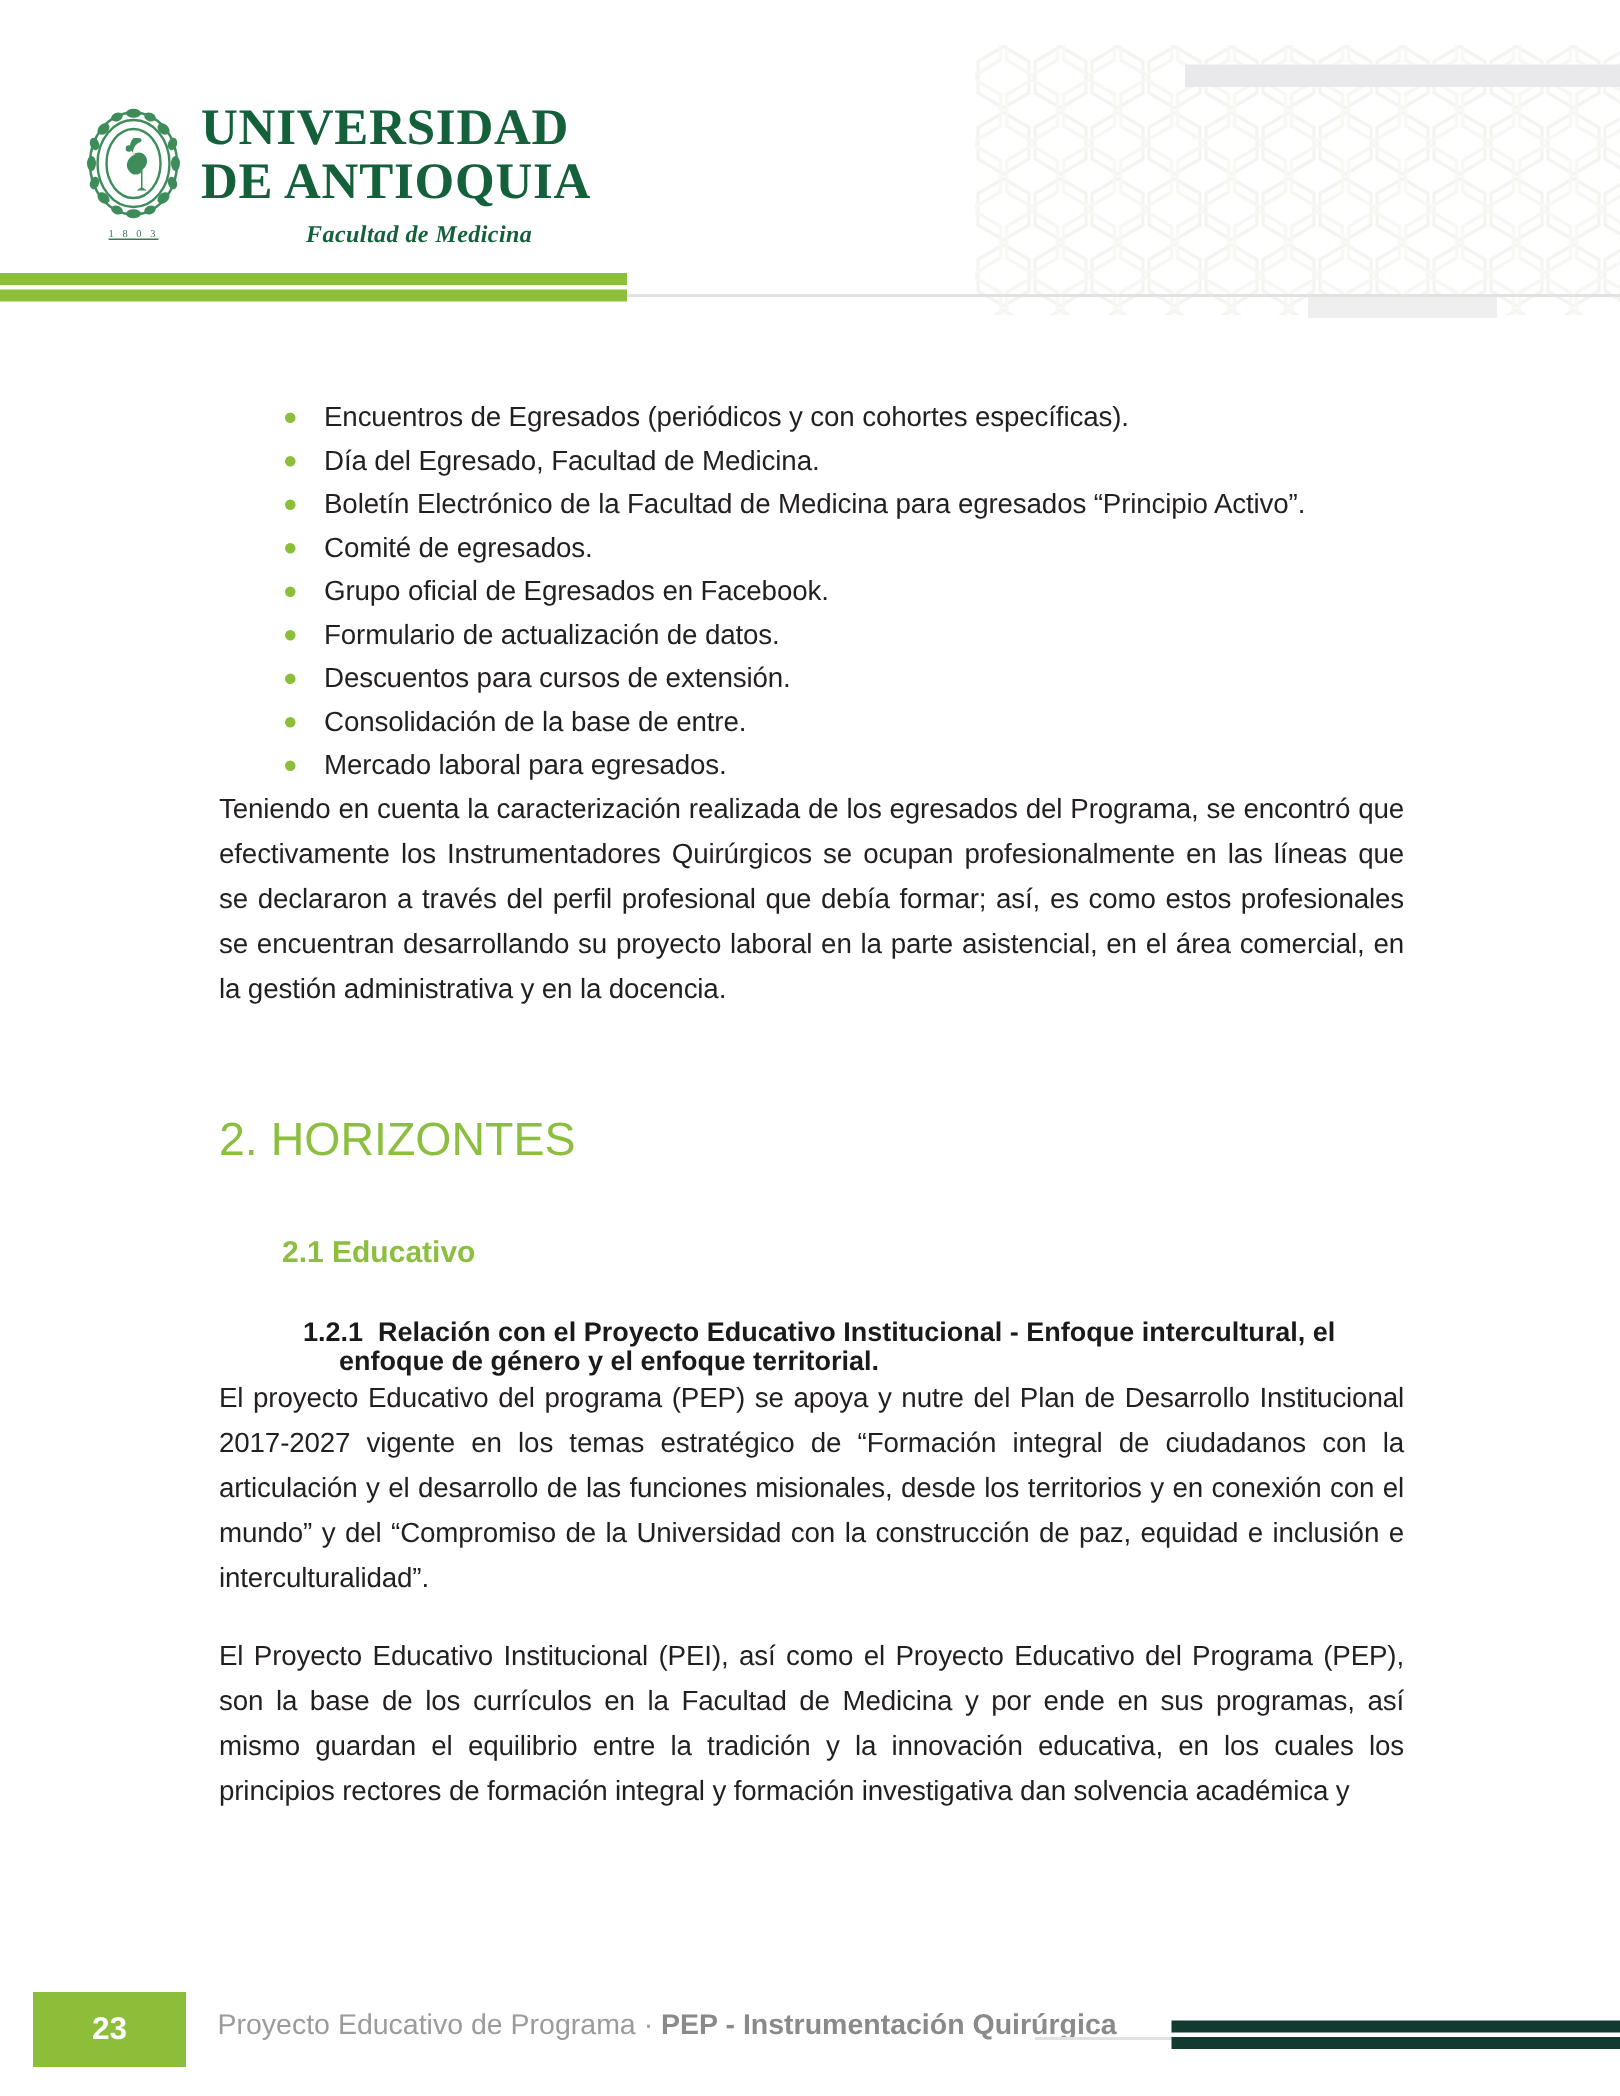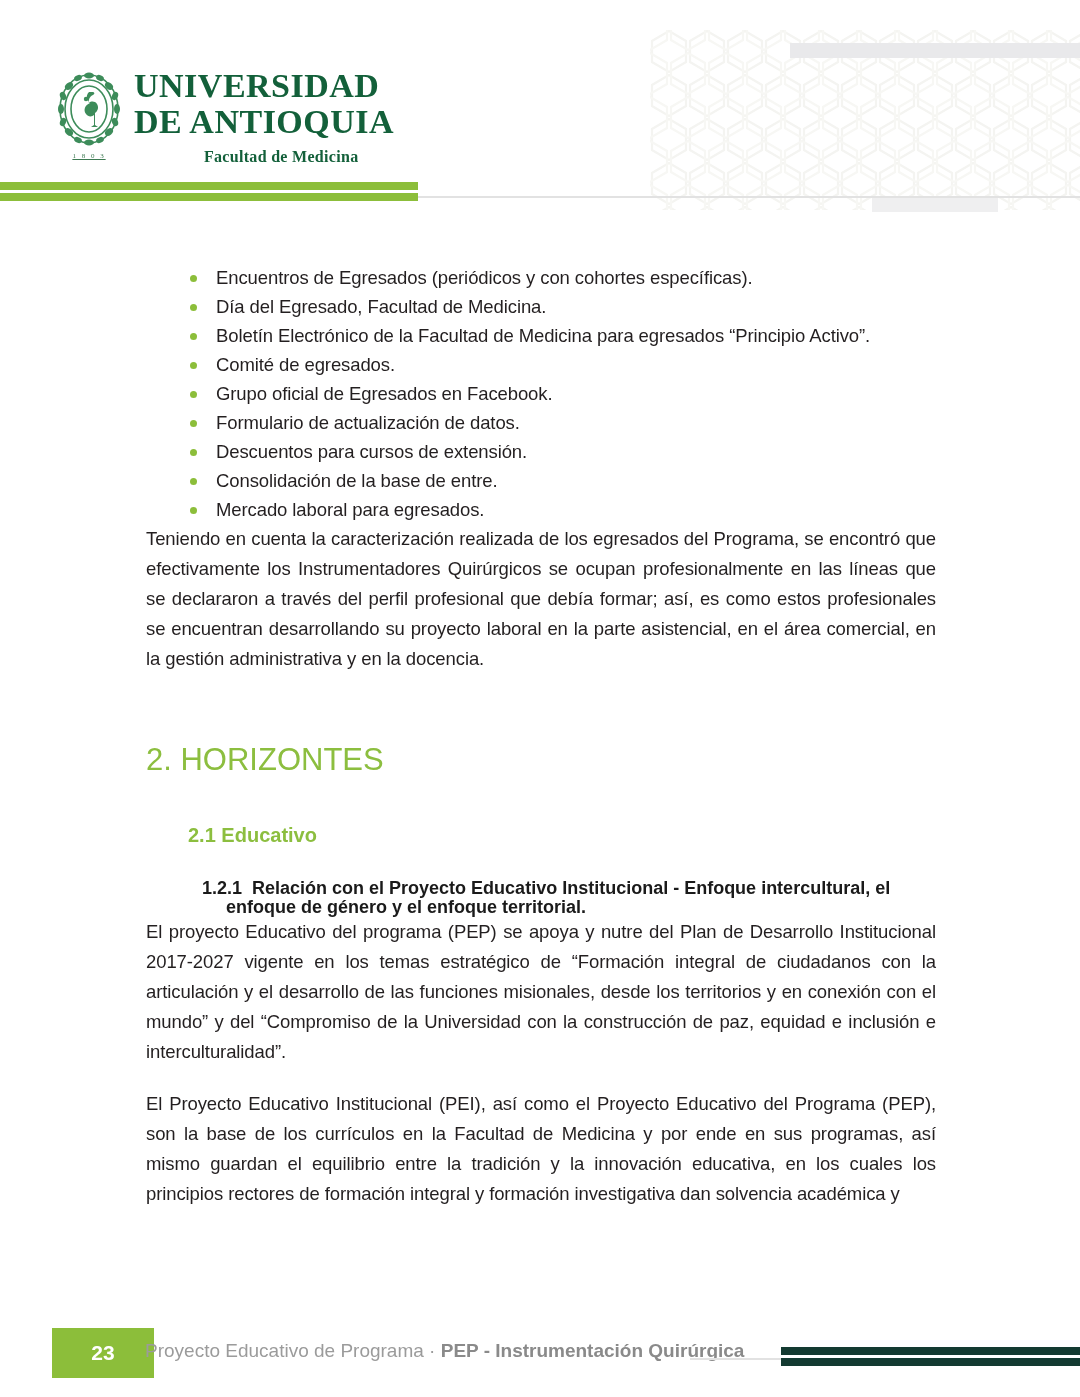--- a/index.html
+++ b/index.html
@@ -102,20 +102,21 @@
     white-space: nowrap;
   }
   .wm-fac {
     font-family: "Liberation Serif", serif;
     font-weight: bold;
     font-size: 16px;
     color: #13603a;
     margin-top: 8px;
     margin-left: 70px;
     letter-spacing: 0.3px;
+    font-style: italic;
   }
 
   
   .hdr-rule-a {
     position: absolute;
     left: 0;
     top: 182px;
     width: 418px;
     height: 8px;
     background: #8cbe3a;
@@ -224,21 +225,21 @@
   
   .footer {
     position: absolute;
     left: 0;
     top: 1315px;
     width: 1080px;
     height: 82px;
   }
   .pagebox {
     position: absolute;
-    left: 52px;
+    left: 22px;
     top: 13px;
     width: 102px;
     height: 50px;
     background: #8cbe3a;
     color: #ffffff;
     font-size: 21px;
     font-weight: bold;
     display: flex;
     align-items: center;
     justify-content: center;

